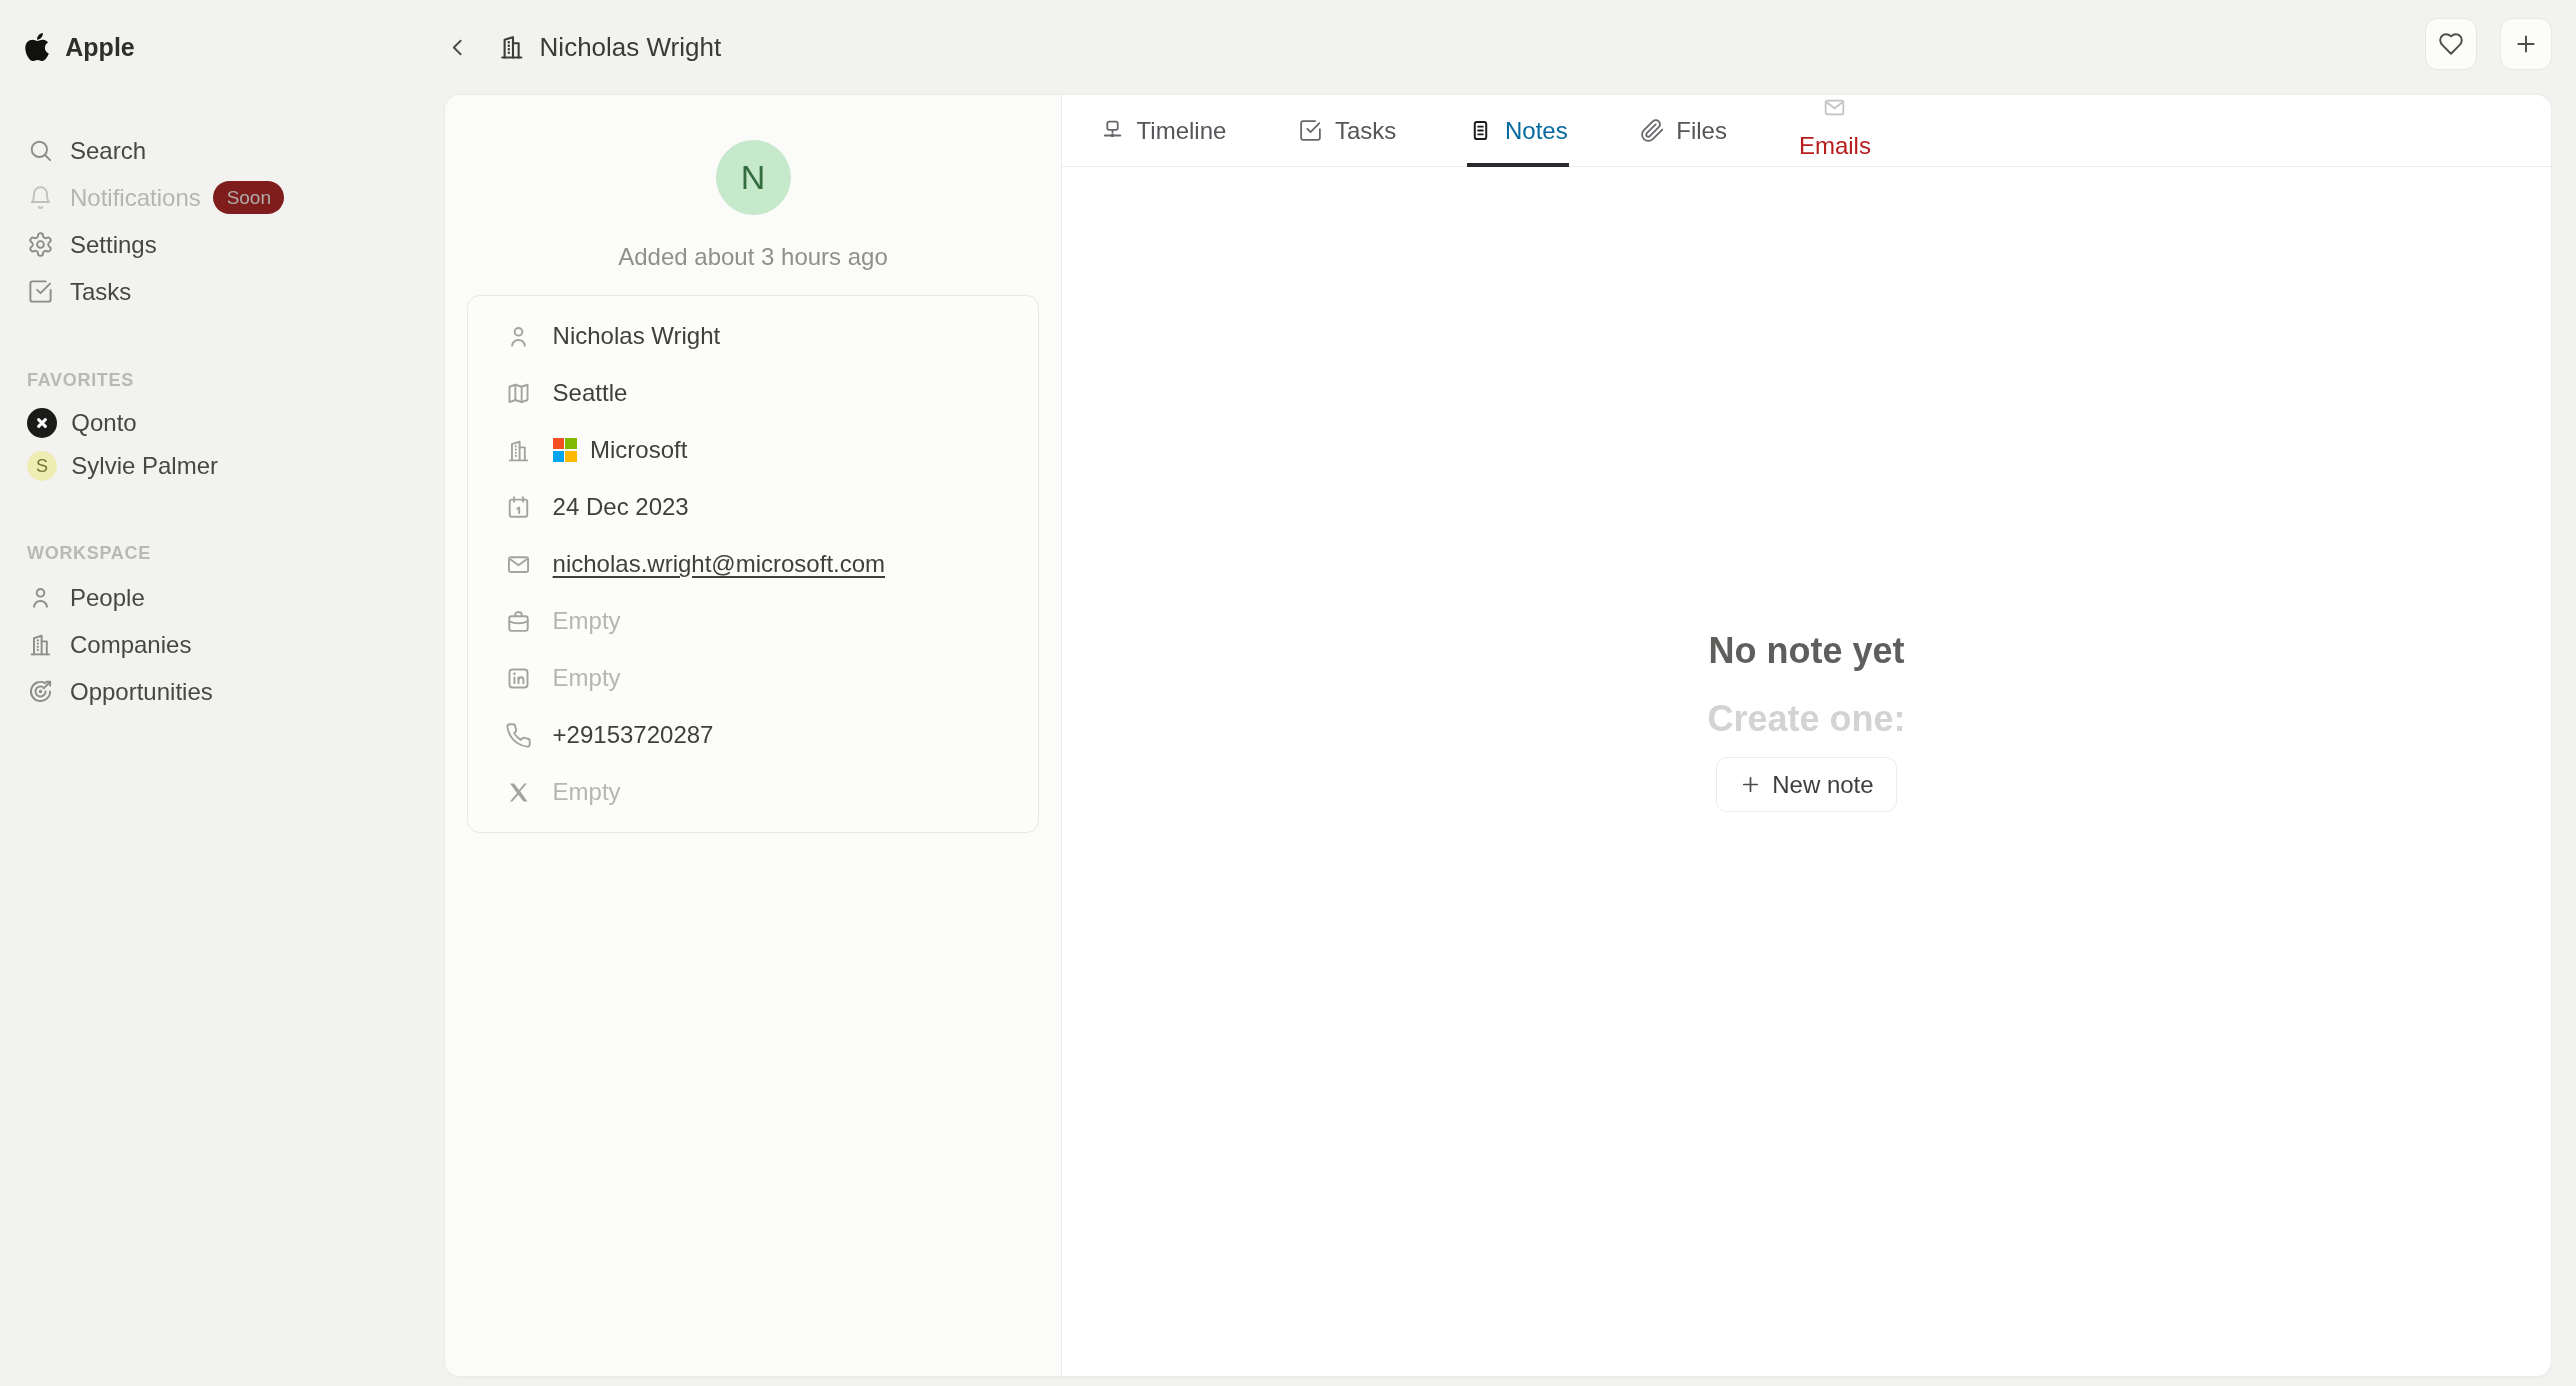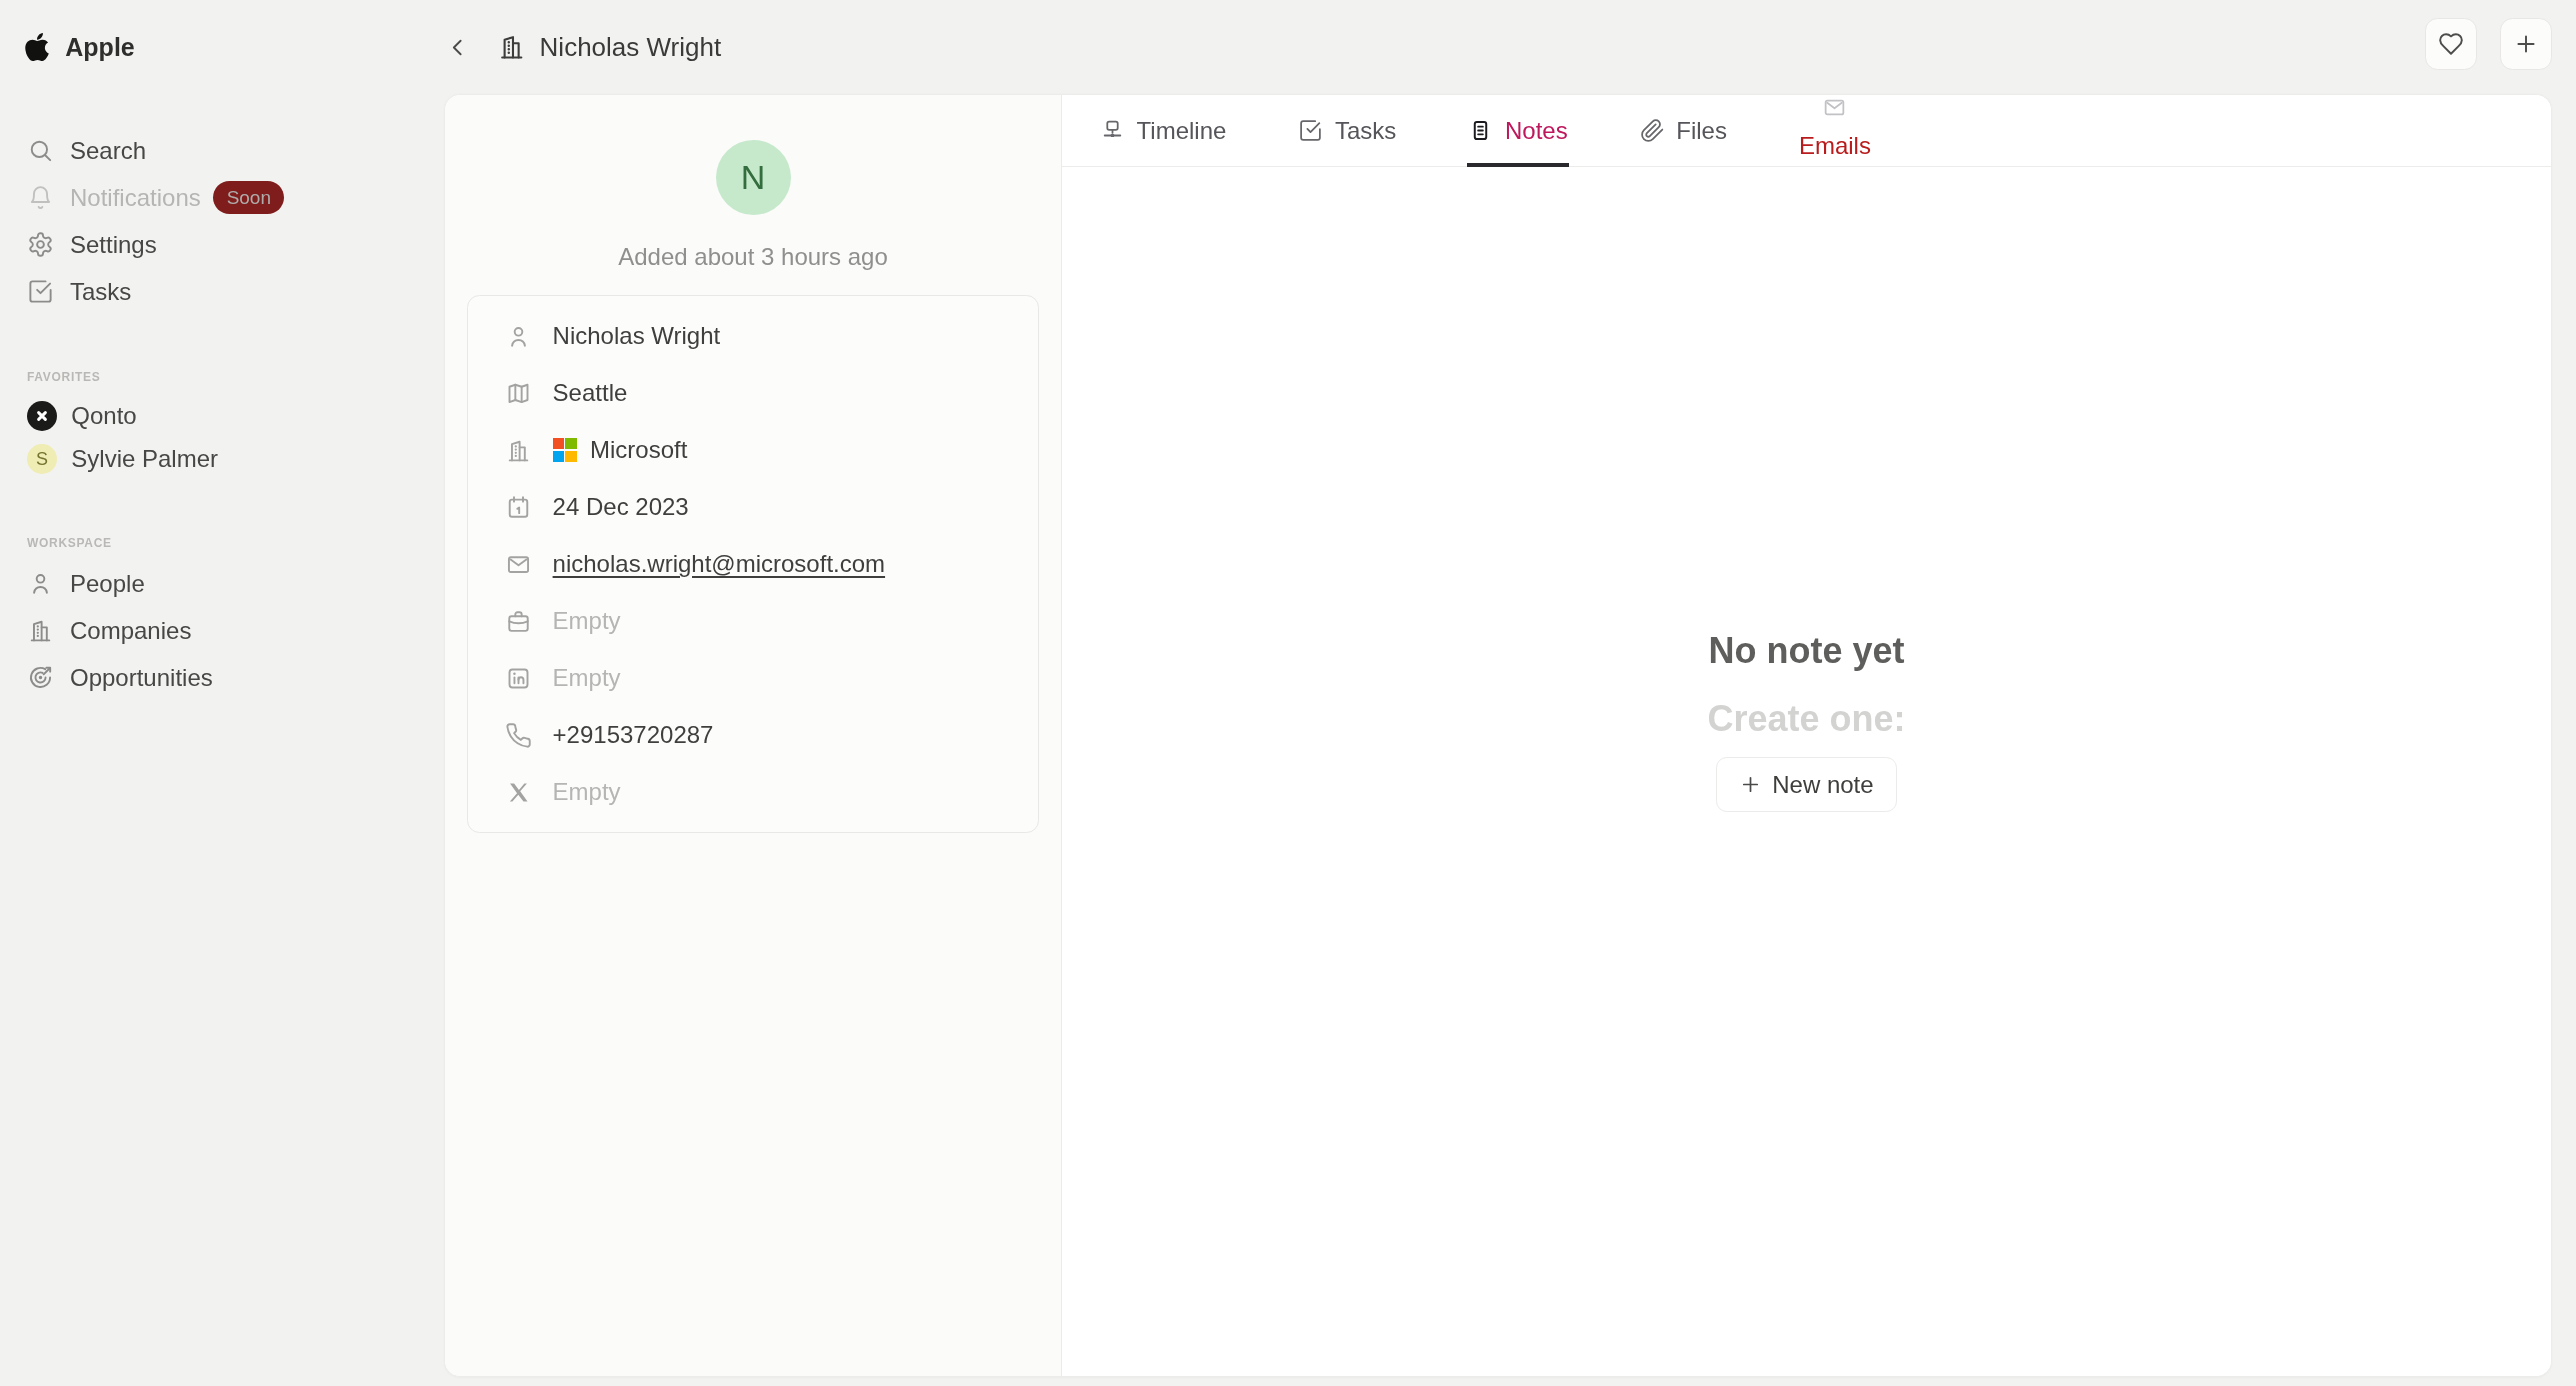--- a/index.html
+++ b/index.html
@@ -34,21 +34,21 @@
 
   
   .sidebar { position:absolute; left:0; top:94px; width:444px; bottom:0; padding:33px 18px 0 27px; }
   .side-item { display:flex; align-items:center; height:47px; font-size:24px;
     color:#474745; cursor:pointer; }
   .side-item .icn { width:27px; height:27px; color:#8C8C8A; margin-right:16px; }
   .side-item.disabled { color:#B5B5B3; cursor:default; }
   .side-item.disabled .icn { color:#C0C0BE; }
   .soon-badge { margin-left:12.5px; background:#7f1d1d; color:#AEADAB; font-size:19px;
     line-height:1; padding:7.2px 13.4px; border-radius:894px; }
-  .section-label { margin-top:55px; margin-bottom:10.7px; font-size:12px; font-weight:600;
+  .section-label { margin-top:55px; margin-bottom:10.7px; font-size:18px; font-weight:600;
     letter-spacing:0.7px; color:#B9B8B6; }
   .fav-item { display:flex; align-items:center; height:43px; font-size:24px;
     color:#474745; cursor:pointer; }
   .fav-avatar { width:30px; height:30px; border-radius:50%; margin-right:14.3px;
     display:flex; align-items:center; justify-content:center; flex:none; }
   .fav-avatar.qonto { background:#1B1B19; color:#FFFFFF; }
   .fav-avatar.qonto .icn { width:18px; height:18px; }
   .fav-avatar.sylvie { background:#EFECB4; color:#75742F; font-size:18px; font-weight:500; }
 
   
@@ -77,21 +77,21 @@
   .ms-logo i:nth-child(2){ background:#7FBA00; }
   .ms-logo i:nth-child(3){ background:#00A4EF; }
   .ms-logo i:nth-child(4){ background:#FFB900; }
 
   .tabs-pane { flex:1; background:#FFFFFF; display:flex; flex-direction:column; }
   .tabbar { height:72px; flex:none; border-bottom:0.9px solid #ECECEA;
     display:flex; align-items:center; padding-left:38px; gap:72px; }
   .tab { display:flex; align-items:center; gap:11.6px; height:100%; position:relative;
     font-size:24px; color:#55555A; cursor:pointer; }
   .tab .icn { width:25px; height:25px; color:#66666B; }
-  .tab.active { color:#be185d; font-weight:500;align-items:center; }
+  .tab.active { color:#0369a1; font-weight:500;align-items:center; }
   .tab.active .icn { color:#1B1B1F; }
   .tab.active::after { content:""; position:absolute; left:-1.8px; right:-1.8px; bottom:-0.9px;
     height:3.6px; background:#2A2A2E; }
   .tab.disabled { color:#b91c1c; cursor:default;flex-direction:column; }
   .tab.disabled .icn { color:#C2C2C6; }
 
   .empty-state { display:flex; flex-direction:column; align-items:center; }
   .es-title { margin-top:462px; font-size:36px; line-height:43px; font-weight:700; color:#5E5E5C; }
   .es-sub { margin-top:25px; font-size:36px; line-height:43px; font-weight:700; color:#D3D3D1; }
   .new-note-btn { margin-top:17px; height:55px; padding:0 22.4px; display:inline-flex;

